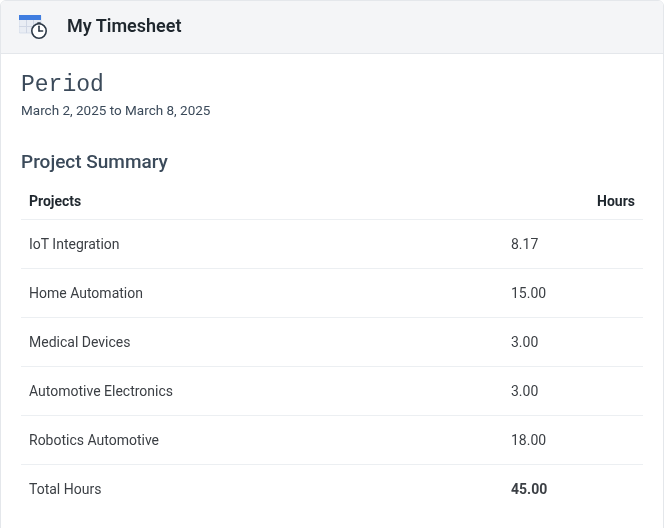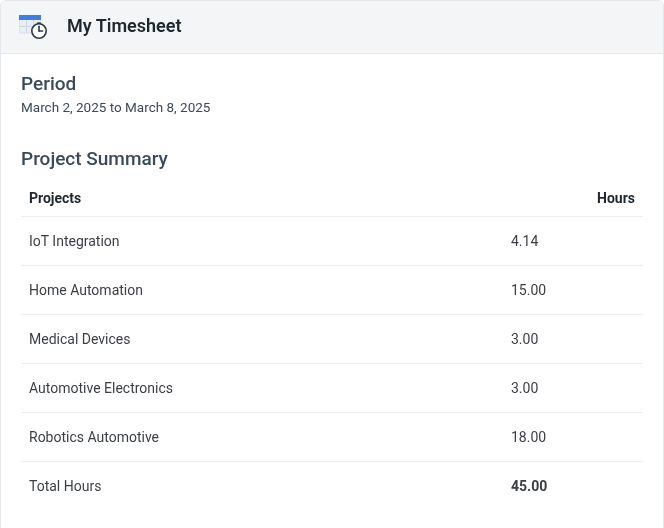--- a/index.html
+++ b/index.html
@@ -36,23 +36,24 @@
     margin: 0;
     font-size: 18px;
     font-weight: 600;
     color: #1f272e;
   }
   .card-body {
     padding: 18px 20px 22px 20px;
   }
   .section-title {
     margin: 0 0 4px 0;
-    font-size: 19px;
+    font-size: 23px;
     font-weight: 500;
     color: #3b4a5a;
+    font-family: Liberation Mono, monospace;
   }
   .period-text {
     margin: 4px 0 0 0;
     font-size: 13.5px;
     color: #3b4a5a;
   }
   .summary-title {
     margin: 32px 0 10px 0;
     font-size: 19px;
     font-weight: 500;
@@ -127,21 +128,21 @@
     <table class="summary-table">
       <thead>
         <tr>
           <th>Projects</th>
           <th class="hours-col hours-cell">Hours</th>
         </tr>
       </thead>
       <tbody>
         <tr>
           <td>IoT Integration</td>
-          <td class="hours-cell">4.14</td>
+          <td class="hours-cell">8.17</td>
         </tr>
         <tr>
           <td>Home Automation</td>
           <td class="hours-cell">15.00</td>
         </tr>
         <tr>
           <td>Medical Devices</td>
           <td class="hours-cell">3.00</td>
         </tr>
         <tr>

